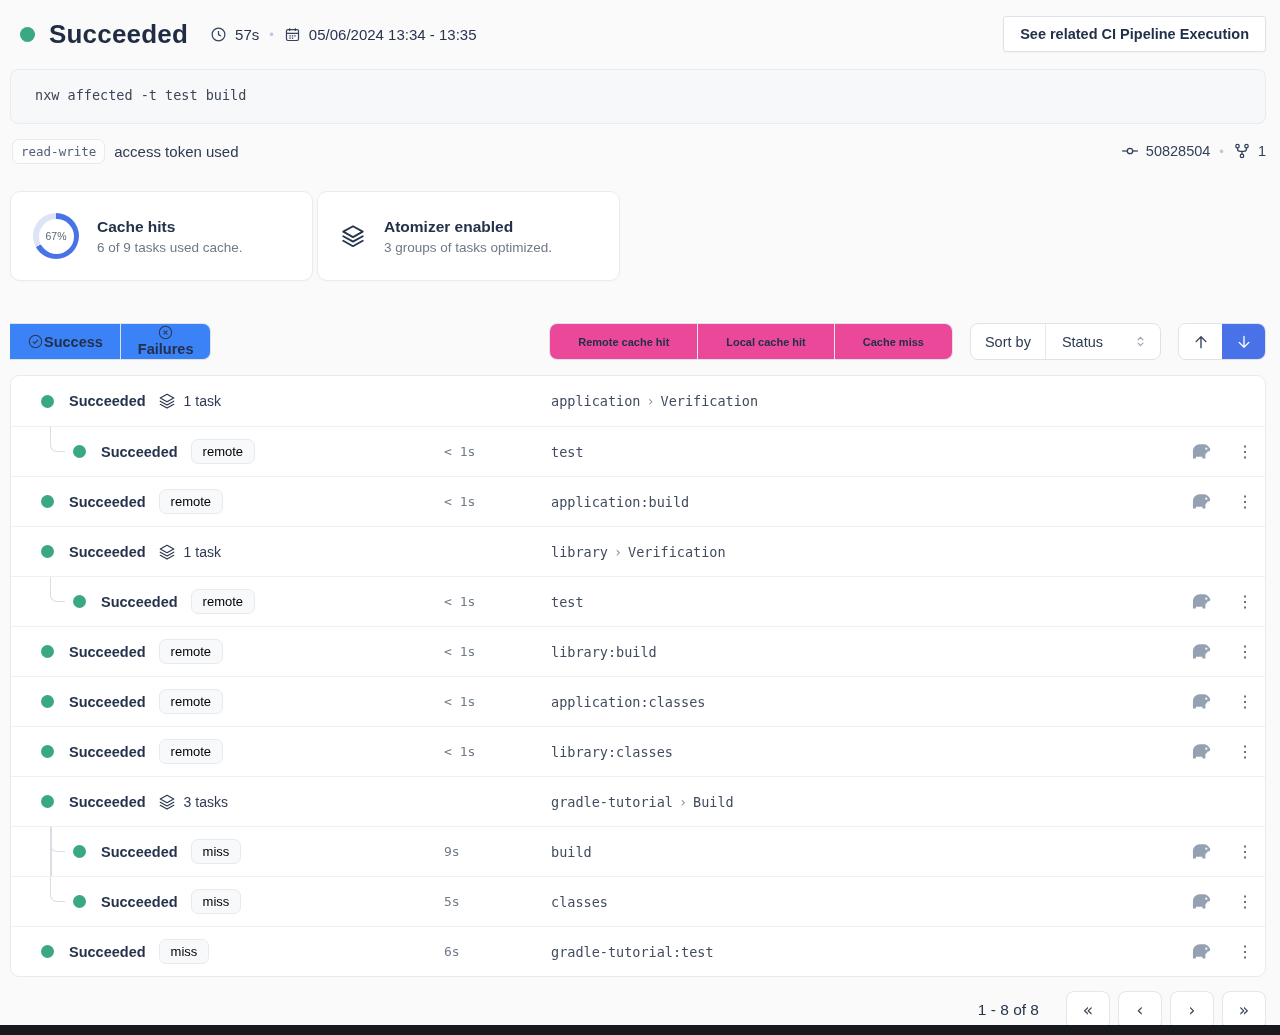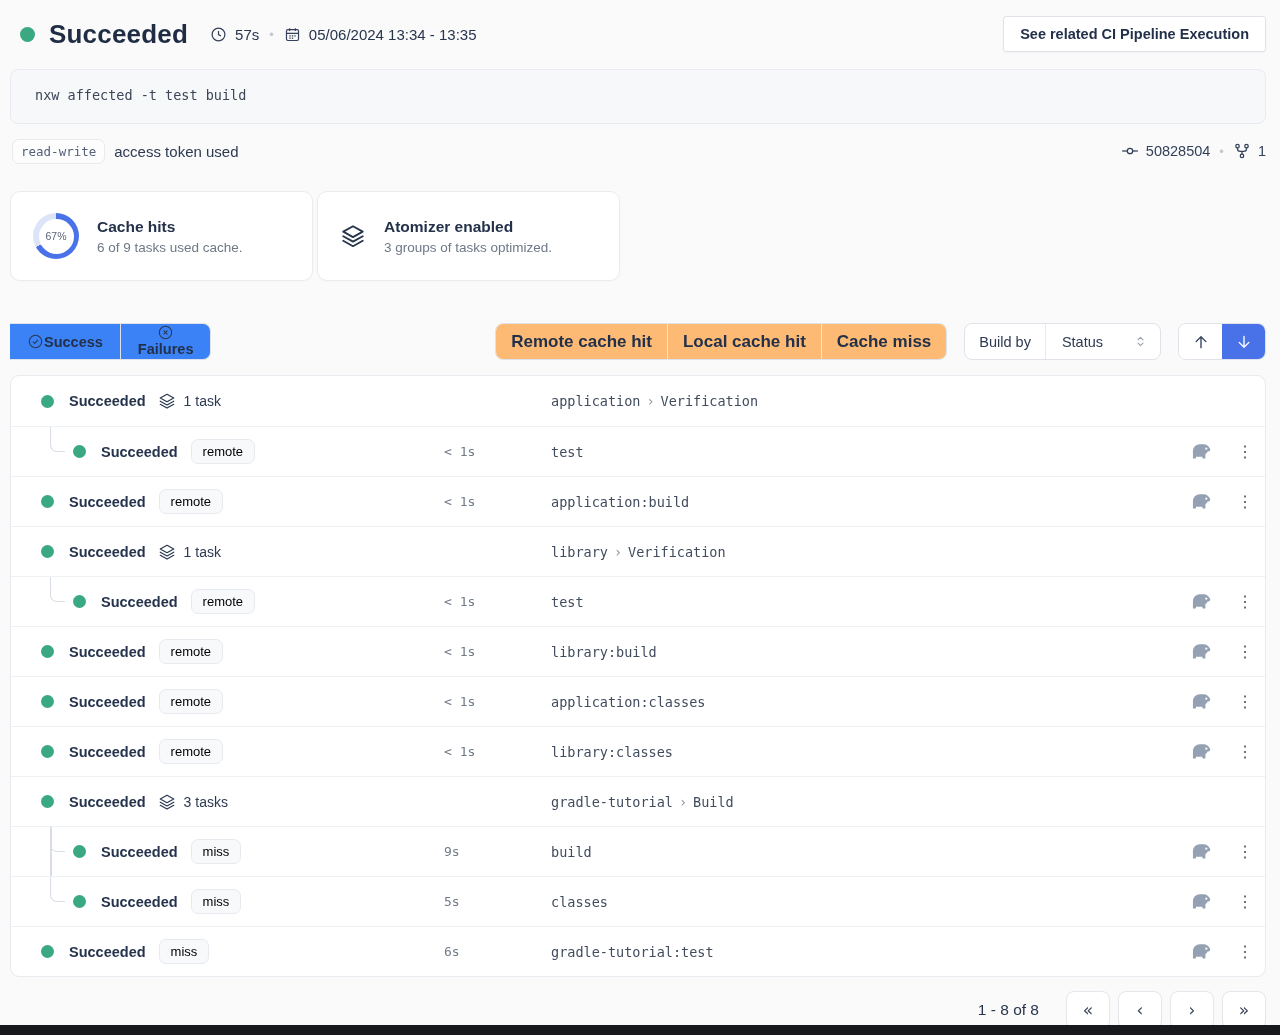--- a/index.html
+++ b/index.html
@@ -74,22 +74,22 @@
     height:37px; background:#3b82f6; border:1px solid #dfe3e9; border-left:none;
     display:flex; align-items:center; padding:0 17px;
     font-size:14.5px; font-weight:700; color:#22304a; cursor:pointer;
   }
   .toggle-btn:last-child { border-radius:0 8px 8px 0;flex-direction:column; }
   .toggle-icon { width:17px; height:17px; stroke:#2a3850; fill:none; stroke-width:1.5; }
 
   .filter-right { margin-left:auto; display:flex; align-items:center; gap:17px; }
   .seg-group { display:flex; border:1px solid #dfe3e9; border-radius:8px; background:#fff; overflow:hidden; }
   .seg-btn {
-    height:35px; padding:0 15px; display:flex; align-items:center;
-    font-size:17px; font-weight:700; color:#22304a; background:#fdba74;
+    height:35px; padding:0 28px; display:flex; align-items:center;
+    font-size:11px; font-weight:700; color:#22304a; background:#ec4899;
     border:none; border-right:1px solid #e6e9ee; cursor:pointer;
   }
   .seg-btn:last-child { border-right:none; }
   .sort-group { display:flex; border:1px solid #dfe3e9; border-radius:8px; background:#fff; overflow:hidden; align-items:stretch; }
   .sort-label { display:flex; align-items:center; padding:0 14px; font-size:14.5px; color:#2c3a52; border-right:1px solid #e6e9ee; height:35px; }
   .sort-select { display:flex; align-items:center; gap:30px; padding:0 12px 0 16px; cursor:pointer; }
   .sort-value { font-size:14.5px; color:#2c3a52; }
   .updown-icon { width:15px; height:15px; stroke:#98a1ae; fill:none; stroke-width:1.8; stroke-linecap:round; stroke-linejoin:round; }
   .arrow-group { display:flex; border-radius:8px; overflow:hidden; border:1px solid #dfe3e9; }
   .arrow-btn { width:43px; height:35px; display:flex; align-items:center; justify-content:center; background:#fff; border:none; cursor:pointer; }
@@ -234,21 +234,21 @@
         <span>Failures</span>
       </button>
     </div>
     <div class="filter-right">
       <div class="seg-group">
         <button class="seg-btn">Remote cache hit</button>
         <button class="seg-btn">Local cache hit</button>
         <button class="seg-btn">Cache miss</button>
       </div>
       <div class="sort-group">
-        <div class="sort-label">Build by</div>
+        <div class="sort-label">Sort by</div>
         <div class="sort-select">
           <span class="sort-value">Status</span>
           <svg class="updown-icon" viewBox="0 0 24 24">
               <path d="m8 14.5 4 4 4-4M8 9.5l4-4 4 4"></path>
             </svg>
         </div>
       </div>
       <div class="arrow-group">
         <button class="arrow-btn">
           <svg viewBox="0 0 24 24">

